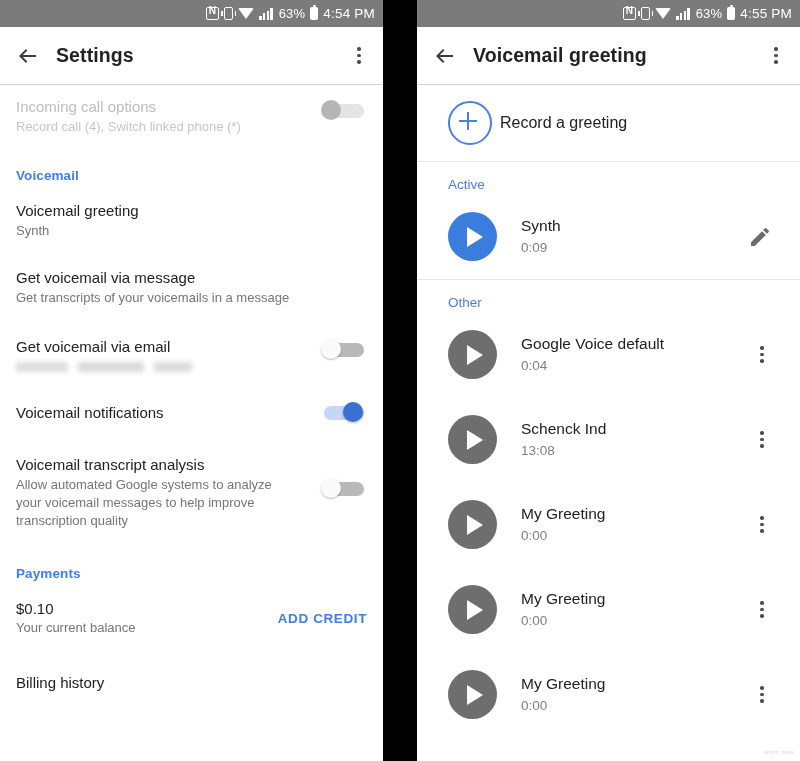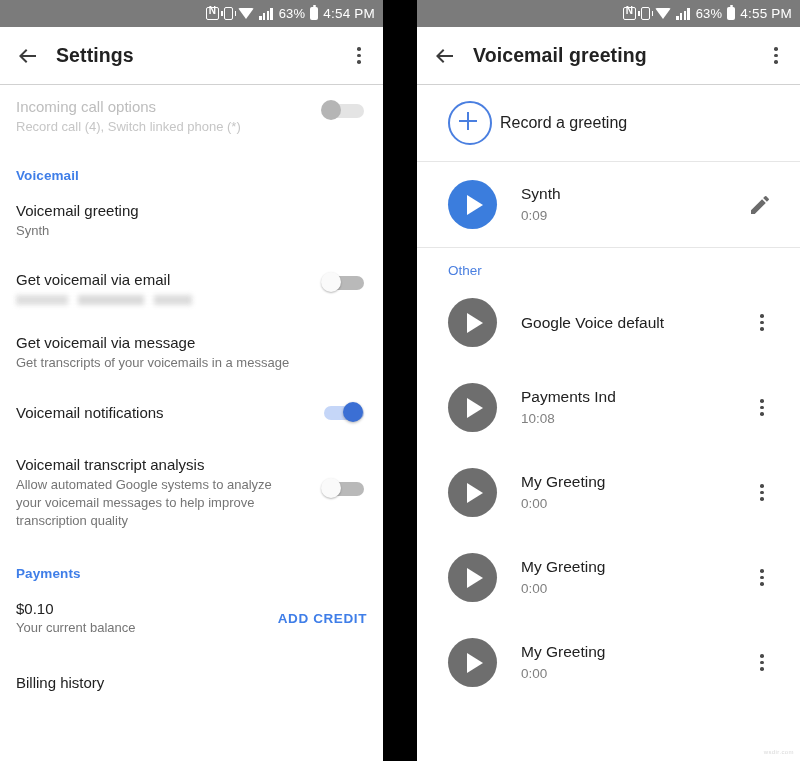--- a/index.html
+++ b/index.html
@@ -388,35 +388,35 @@
 
       <div class="section-label" style="padding-top:32px;">Voicemail</div>
 
       <div class="row" style="padding-top:18px;">
         <div class="row-text">
           <div class="row-title">Voicemail greeting</div>
           <div class="row-sub">Synth</div>
         </div>
       </div>
 
+      <div class="row" style="padding-top:28px;">
+        <div class="row-text">
+          <div class="row-title">Get voicemail via message</div>
+          <div class="row-sub">Get transcripts of your voicemails in a message</div>
+        </div>
+      </div>
+
       <div class="row" style="padding-top:30px;">
         <div class="row-text">
           <div class="row-title">Get voicemail via email</div>
           <div class="blur-bar"></div>
         </div>
         <div class="toggle off" style="margin-top:2px;">
           <div class="track"></div>
             <div class="thumb"></div>
-        </div>
-      </div>
-
-      <div class="row" style="padding-top:28px;">
-        <div class="row-text">
-          <div class="row-title">Get voicemail via message</div>
-          <div class="row-sub">Get transcripts of your voicemails in a message</div>
         </div>
       </div>
 
       <div class="row" style="padding-top:31px;gap:28px;">
         <div class="row-text">
           <div class="row-title">Voicemail notifications</div>
         </div>
         <div class="toggle on" style="margin-top:-1px;">
           <div class="track"></div>
             <div class="thumb"></div>
@@ -502,20 +502,21 @@
 
     <div class="divider-top"></div>
 
     <div class="record-row">
       <div class="plus-circle"></div>
       <div class="record-label">Record a greeting</div>
     </div>
 
     <div class="hr"></div>
 
+    <div class="group-label">Active</div>
 
     <div class="greet-row">
       <div class="play-btn active">
         <div class="play-tri"></div>
       </div>
       <div class="greet-text">
         <div class="greet-name">Synth</div>
         <div class="greet-dur">0:09</div>
       </div>
       <div class="pencil">
@@ -528,35 +529,36 @@
     <div class="hr"></div>
 
     <div class="group-label">Other</div>
 
     <div class="greet-row">
       <div class="play-btn other">
           <div class="play-tri"></div>
         </div>
       <div class="greet-text">
         <div class="greet-name">Google Voice default</div>
+        <div class="greet-dur">0:04</div>
       </div>
       <div class="overflow-dots" style="height:36px;">
         <span></span>
           <span></span>
           <span></span>
       </div>
     </div>
 
     <div class="greet-row">
       <div class="play-btn other">
           <div class="play-tri"></div>
         </div>
       <div class="greet-text">
-        <div class="greet-name">Payments Ind</div>
-        <div class="greet-dur">10:08</div>
+        <div class="greet-name">Schenck Ind</div>
+        <div class="greet-dur">13:08</div>
       </div>
       <div class="overflow-dots" style="height:36px;">
         <span></span>
           <span></span>
           <span></span>
       </div>
     </div>
 
     <div class="greet-row">
       <div class="play-btn other">

